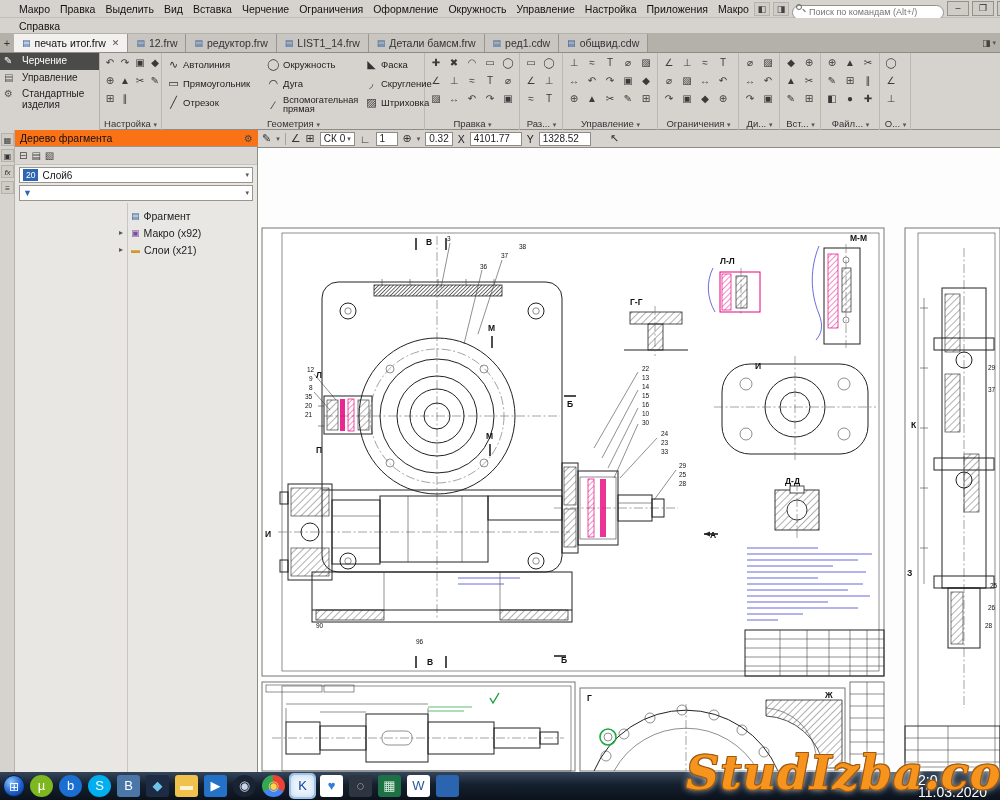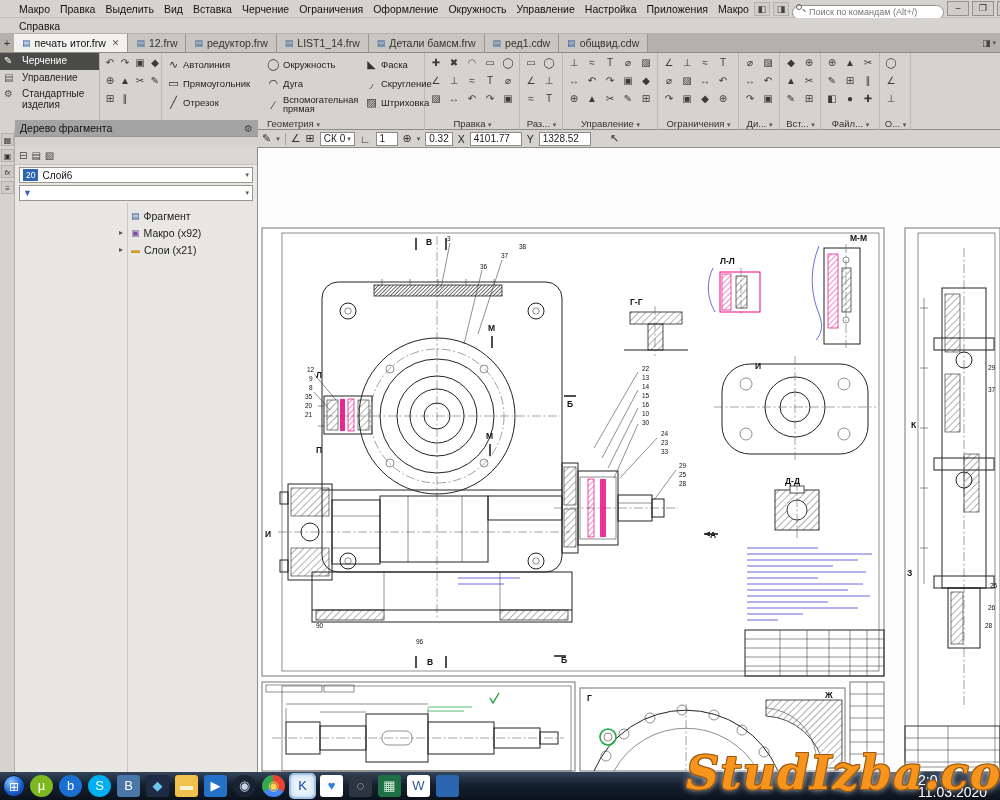--- a/index.html
+++ b/index.html
@@ -58,21 +58,21 @@
     border-bottom:1px solid #8f8c86;display:flex;align-items:center;gap:5px;padding:0 4px;font-size:10.5px;color:#222;}
   .qicon{font-size:11px;color:#333;}
   .qsep{width:1px;height:12px;background:#a5a29c;}
   .qfield{background:#fff;border:1px solid #8f8c86;height:14px;line-height:12px;padding:0 3px;font-size:10px;min-width:22px;}
   .qcombo{display:flex;align-items:center;gap:2px;background:#fff;border:1px solid #8f8c86;height:14px;padding:0 3px;font-size:10px;}
   .caret{font-size:7px;color:#555;}
 
   
   .leftstrip{position:absolute;left:0;top:130px;width:15px;height:642px;background:#d6d3ce;border-right:1px solid #b5b2ac;}
   .strip-icon{width:13px;height:13px;margin:3px 1px;font-size:8px;line-height:13px;text-align:center;color:#333;background:#cfccc6;border:1px solid #b5b2ac;}
-  .panel-header{position:absolute;left:15px;top:120px;width:243px;height:17px;background:#a3a3a3;
+  .panel-header{position:absolute;left:15px;top:130px;width:243px;height:17px;background:#f97316;
     border-bottom:1px solid #9a968f;display:flex;align-items:center;font-size:10.5px;color:#111;padding:0 5px;}
   .panel-header .gear{margin-left:auto;font-size:10px;color:#444;}
   .panel{position:absolute;left:15px;top:147px;width:243px;height:625px;background:#e9e7e3;border-right:1px solid #8f8c86;}
   .panel-iconrow{height:18px;background:#dad7d2;display:flex;align-items:center;gap:4px;padding:0 4px;border-bottom:1px solid #c6c3be;}
   .picon{font-size:10px;color:#444;}
   .panel-combo{margin:2px 4px;height:16px;background:#fff;border:1px solid #9a968f;display:flex;align-items:center;gap:4px;padding:0 3px;font-size:10px;color:#111;}
   .badge{background:#2f66b3;color:#fff;font-size:8.5px;padding:0 3px;line-height:12px;}
   .panel-combo .caret{margin-left:auto;}
   .panel-filter{margin:2px 4px;height:16px;background:#fff;border:1px solid #9a968f;display:flex;align-items:center;gap:4px;padding:0 3px;}
   .funnel{color:#2f66b3;font-size:9px;}

